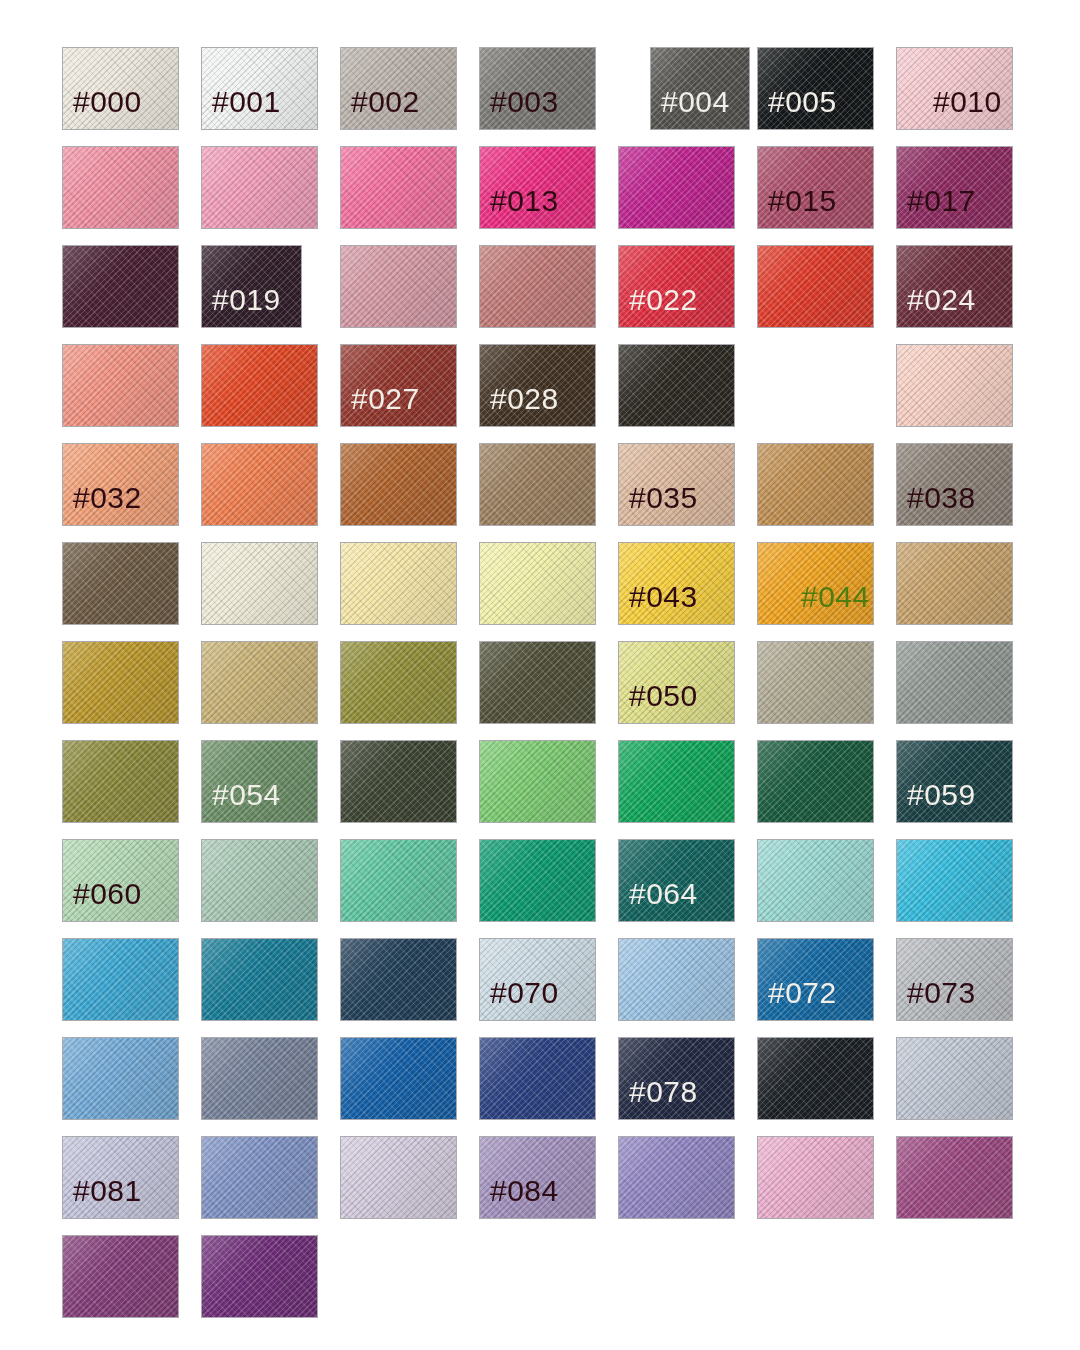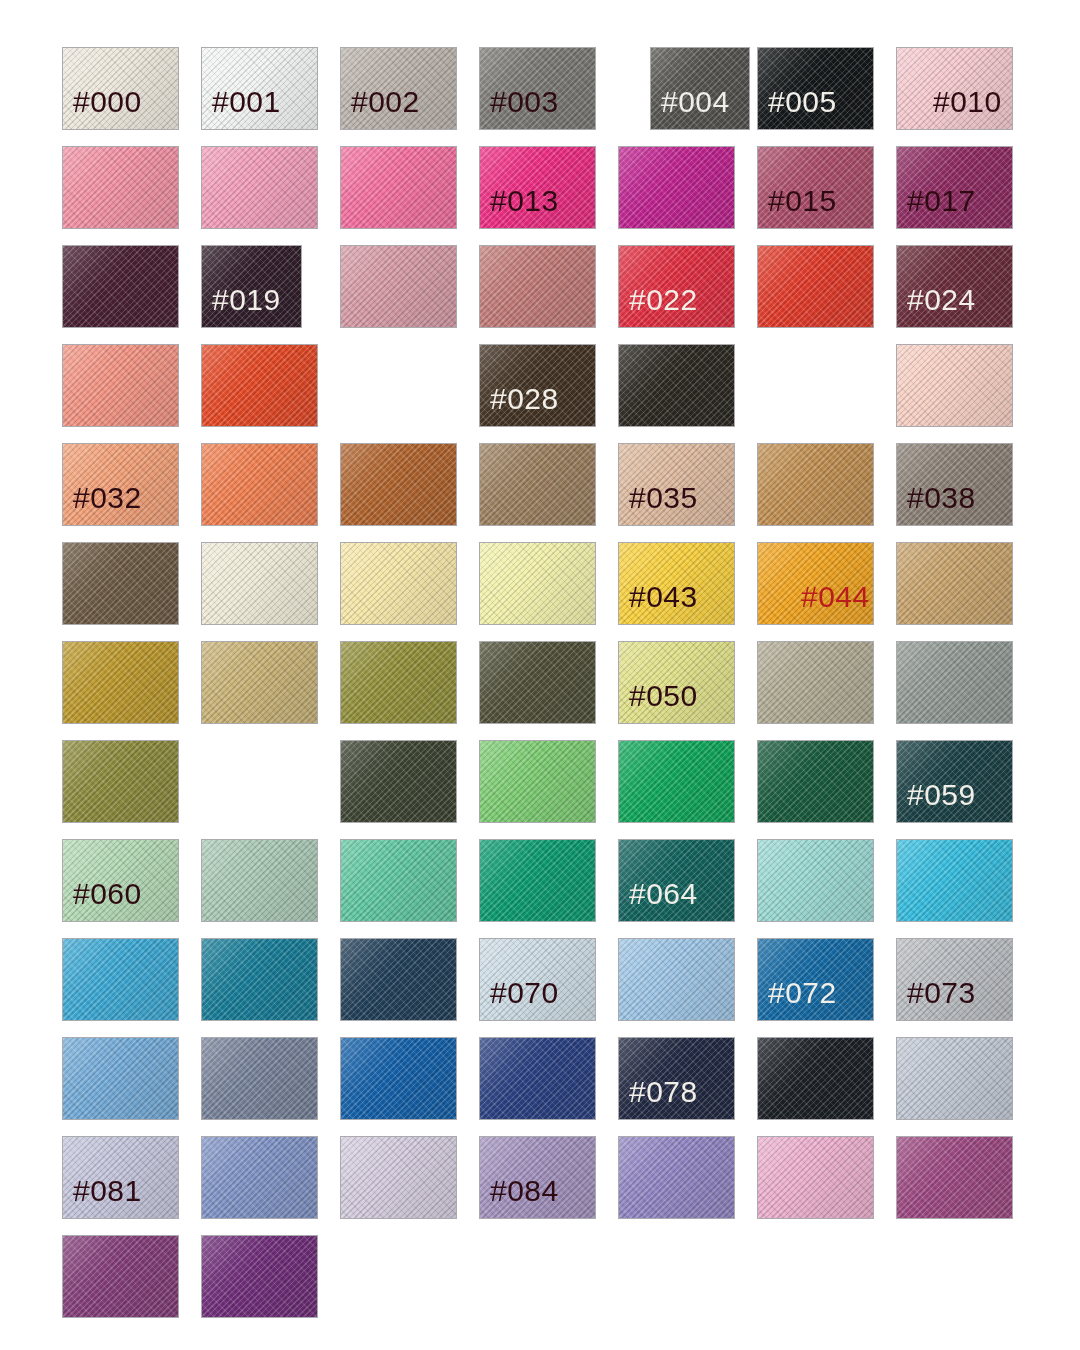--- a/index.html
+++ b/index.html
@@ -205,20 +205,26 @@
     <div class="swatch" title="" style="left: 62px; top: 344px; width: 117px; height: 83px; border-color: rgb(170, 170, 175);">
       <div class="fill" style="background: rgb(240, 147, 131);"></div>
       <div class="weave"></div>
       <div class="sheen"></div>
     </div>
     <div class="swatch" title="" style="left: 201px; top: 344px; width: 117px; height: 83px; border-color: rgb(170, 170, 175);">
       <div class="fill" style="background: rgb(227, 74, 40);"></div>
       <div class="weave"></div>
       <div class="sheen"></div>
     </div>
+    <div class="swatch" title="#027" style="left: 340px; top: 344px; width: 117px; height: 83px; border-color: rgb(170, 170, 175);">
+      <div class="fill" style="background: rgb(147, 56, 47);"></div>
+      <div class="weave"></div>
+      <div class="sheen"></div>
+      <span class="label" style="color: rgb(242, 239, 233);">#027</span>
+    </div>
     <div class="swatch" title="#028" style="left: 479px; top: 344px; width: 117px; height: 83px; border-color: rgb(170, 170, 175);">
       <div class="fill" style="background: rgb(69, 53, 38);"></div>
       <div class="weave"></div>
       <div class="sheen"></div>
       <span class="label" style="color: rgb(242, 239, 233);">#028</span>
     </div>
     <div class="swatch" title="" style="left: 618px; top: 344px; width: 117px; height: 83px; border-color: rgb(170, 170, 175);">
       <div class="fill" style="background: rgb(46, 42, 36);"></div>
       <div class="weave"></div>
       <div class="sheen"></div>
@@ -289,21 +295,21 @@
     <div class="swatch" title="#043" style="left: 618px; top: 542px; width: 117px; height: 83px; border-color: rgb(170, 170, 175);">
       <div class="fill" style="background: rgb(246, 207, 63);"></div>
       <div class="weave"></div>
       <div class="sheen"></div>
       <span class="label" style="color: rgb(46, 10, 18);">#043</span>
     </div>
     <div class="swatch" title="#044" style="left: 757px; top: 542px; width: 117px; height: 83px; border-color: rgb(170, 170, 175);">
       <div class="fill" style="background: rgb(239, 164, 34);"></div>
       <div class="weave"></div>
       <div class="sheen"></div>
-      <span class="label" style="color: #b91c1c; padding-left: 43px;">#044</span>
+      <span class="label" style="color: #4d7c0f; padding-left: 43px;">#044</span>
     </div>
     <div class="swatch" title="" style="left: 896px; top: 542px; width: 117px; height: 83px; border-color: rgb(170, 170, 175);">
       <div class="fill" style="background: rgb(198, 162, 108);"></div>
       <div class="weave"></div>
       <div class="sheen"></div>
     </div>
     <div class="swatch" title="" style="left: 62px; top: 641px; width: 117px; height: 83px; border-color: rgb(170, 170, 175);">
       <div class="fill" style="background: rgb(187, 153, 47);"></div>
       <div class="weave"></div>
       <div class="sheen"></div>
@@ -336,20 +342,26 @@
     </div>
     <div class="swatch" title="" style="left: 896px; top: 641px; width: 117px; height: 83px; border-color: rgb(170, 170, 175);">
       <div class="fill" style="background: rgb(145, 153, 148);"></div>
       <div class="weave"></div>
       <div class="sheen"></div>
     </div>
     <div class="swatch" title="" style="left: 62px; top: 740px; width: 117px; height: 83px; border-color: rgb(170, 170, 175);">
       <div class="fill" style="background: rgb(140, 138, 62);"></div>
       <div class="weave"></div>
       <div class="sheen"></div>
+    </div>
+    <div class="swatch" title="#054" style="left: 201px; top: 740px; width: 117px; height: 83px; border-color: rgb(170, 170, 175);">
+      <div class="fill" style="background: rgb(109, 144, 105);"></div>
+      <div class="weave"></div>
+      <div class="sheen"></div>
+      <span class="label" style="color: rgb(242, 239, 233);">#054</span>
     </div>
     <div class="swatch" title="" style="left: 340px; top: 740px; width: 117px; height: 83px; border-color: rgb(170, 170, 175);">
       <div class="fill" style="background: rgb(63, 70, 52);"></div>
       <div class="weave"></div>
       <div class="sheen"></div>
     </div>
     <div class="swatch" title="" style="left: 479px; top: 740px; width: 117px; height: 83px; border-color: rgb(170, 170, 175);">
       <div class="fill" style="background: rgb(125, 203, 115);"></div>
       <div class="weave"></div>
       <div class="sheen"></div>

